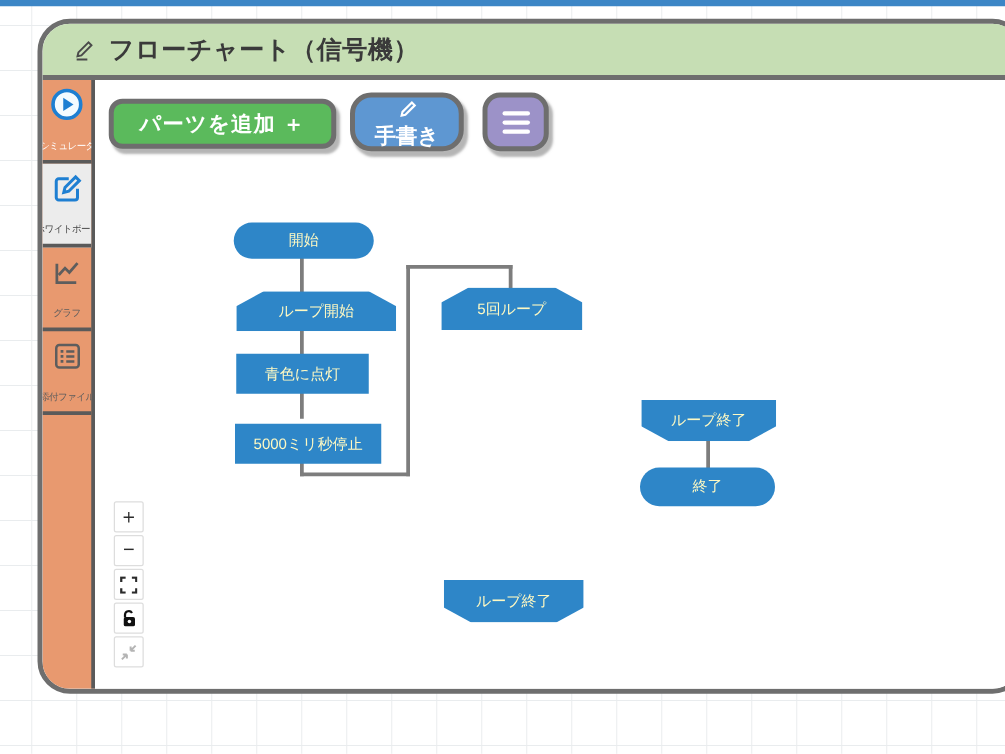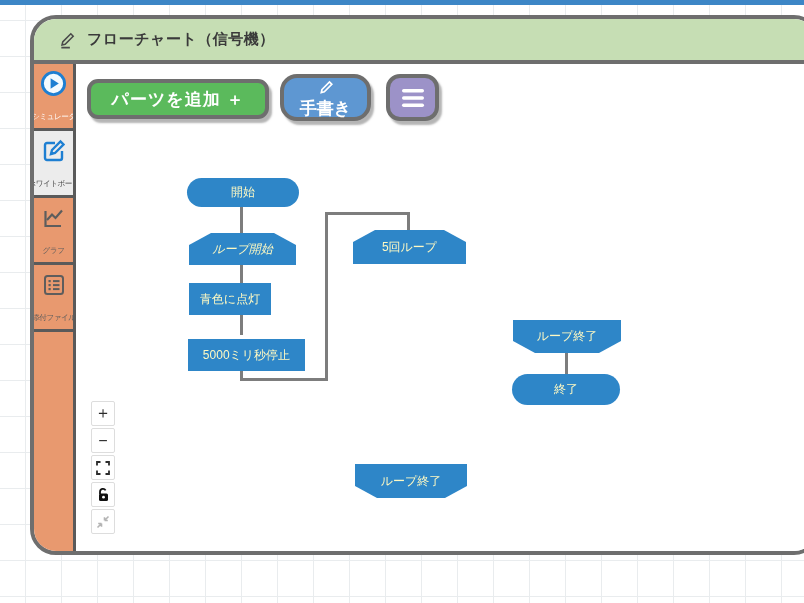--- a/index.html
+++ b/index.html
@@ -27,21 +27,21 @@
     display: flex; flex-direction: column;
   }
   .window-header {
     height: 45px; flex: 0 0 45px;
     background: #c6deb4;
     border-bottom: 4px solid #6e6e6e;
     display: flex; align-items: center;
     padding-left: 24px; gap: 10px;
   }
   .window-title {
-    font-size: 15px; font-weight: bold; color: #3a3a3a;
+    font-size: 20px; font-weight: bold; color: #3a3a3a;
     letter-spacing: 0.5px;
   }
   .window-body { flex: 1; display: flex; min-height: 0; }
   .sidebar {
     width: 42px; flex: 0 0 42px;
     background: #e8996f;
     border-right: 3px solid #5a5a5a;
     display: flex; flex-direction: column;
   }
   .sidebar-tab {
@@ -206,23 +206,23 @@
       <div class="connector" style="left:164px; top:249px; width:3px; height:22px;"></div>
       <div class="connector" style="left:164px; top:299px; width:3px; height:18px;"></div>
       <div class="connector" style="left:164px; top:314px; width:88px; height:3px;"></div>
       <div class="connector" style="left:249px; top:148px; width:3px; height:169px;"></div>
       <div class="connector" style="left:249px; top:148px; width:85px; height:3px;"></div>
       <div class="connector" style="left:331px; top:148px; width:3px; height:20px;"></div>
       <div class="connector" style="left:489px; top:287px; width:3px; height:25px;"></div>
 
       <div class="node stadium" style="left:111px; top:114px; width:112px; height:29px;">開始</div>
 
-      <div class="node loop-start" style="left:113px; top:169px; width:107px; height:32px;font-style:italic;">ループ開始</div>
-
-      <div class="node" style="left:113px; top:219px; width:82px; height:32px;">青色に点灯</div>
+      <div class="node loop-start" style="left:113px; top:169px; width:128px; height:32px;">ループ開始</div>
+
+      <div class="node" style="left:113px; top:219px; width:106px; height:32px;">青色に点灯</div>
 
       <div class="node" style="left:112px; top:275px; width:117px; height:32px;">5000ミリ秒停止</div>
 
       <div class="node loop-start" style="left:277px; top:166px; width:113px; height:34px;">5回ループ</div>
 
       <div class="node loop-end" style="left:437px; top:256px; width:108px; height:33px;">ループ終了</div>
 
       <div class="node stadium" style="left:436px; top:310px; width:108px; height:31px;">終了</div>
 
       <div class="node loop-end" style="left:279px; top:400px; width:112px; height:34px;">ループ終了</div>

